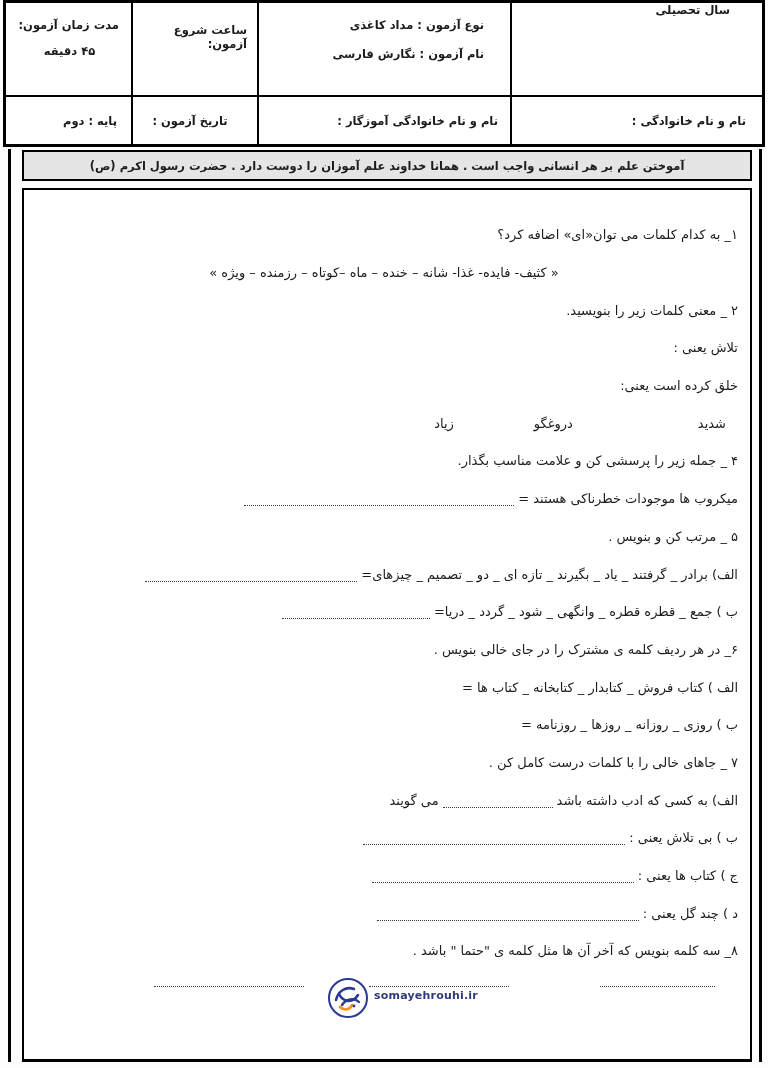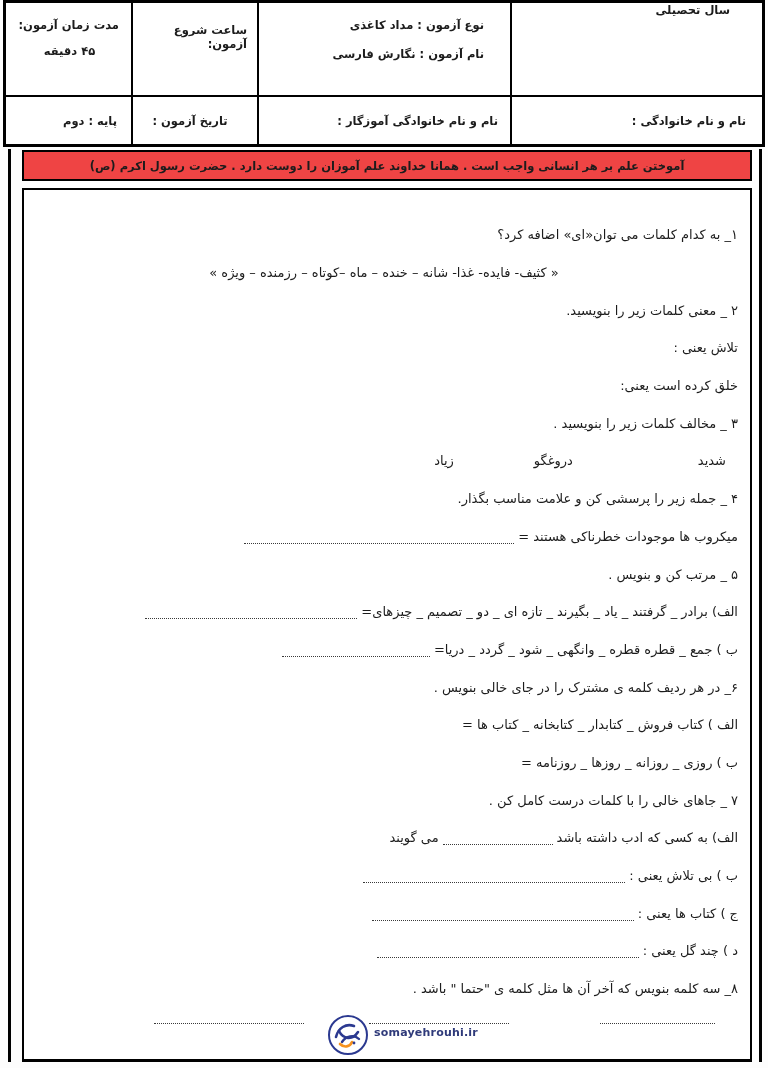--- a/index.html
+++ b/index.html
@@ -23,21 +23,21 @@
   .c-bottom   { align-items:center; }
   .c-name     { padding-right:16px; }
   .c-teacher  { padding-right:12px; }
   .c-date     { padding-right:10px;justify-content:center; }
   .c-grade    { padding-right:14px; }
 
   
   .quote {
     position:absolute; top:150px; left:22px; width:730px; height:31px;
     border:2px solid #000; display:flex; align-items:center; justify-content:center;
-    font-weight:bold; font-size:11.5px; direction:rtl; background:#ef4444;
+    font-weight:bold; font-size:11.5px; direction:rtl; background:#e5e5e5;
   }
 
   
   .oline { position:absolute; top:149px; width:3px; height:913px; background:#000; }
   .oline-l { left:8px; }
   .oline-r { left:759px; }
 
   
   .main {
     position:absolute; top:188px; left:22px; width:730px; height:874px;
@@ -120,23 +120,20 @@
     <div class="row title">
       <span>۲ _  معنی کلمات زیر را بنویسید.</span>
     </div>
     <div class="row">
       <span>تلاش یعنی :</span>
     </div>
     <div class="row">
       <span>خلق کرده است یعنی:</span>
     </div>
 
-    <div class="row title">
-      <span>۳ _ مخالف کلمات زیر را بنویسید .</span>
-    </div>
     <div class="row">
       <span class="w-first">شدید</span>
       <span class="w1">دروغگو</span>
       <span class="w2">زیاد</span>
     </div>
 
     <div class="row title">
       <span>۴ _ جمله زیر را پرسشی کن و علامت مناسب بگذار.</span>
     </div>
     <div class="row">

